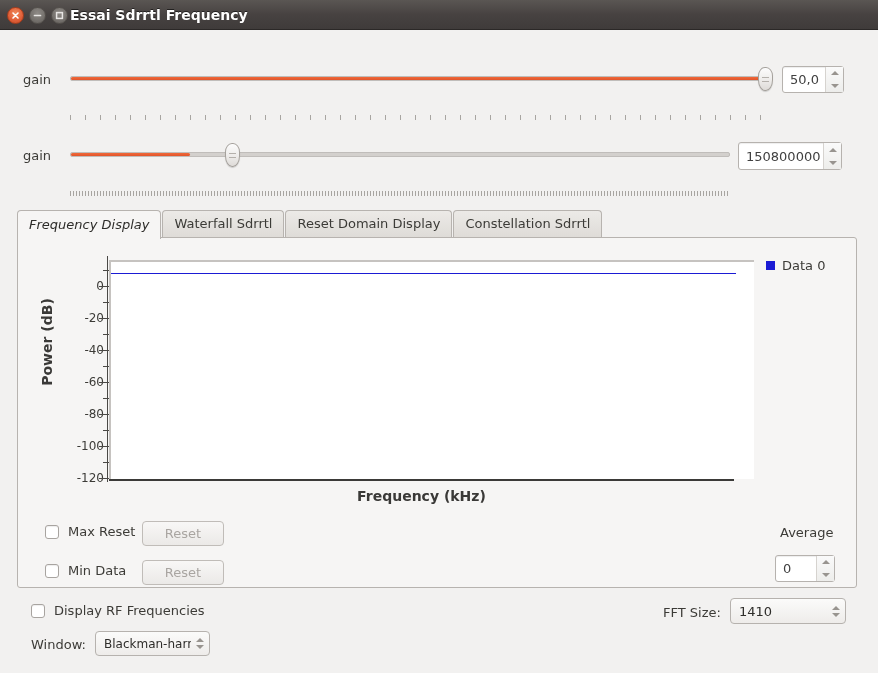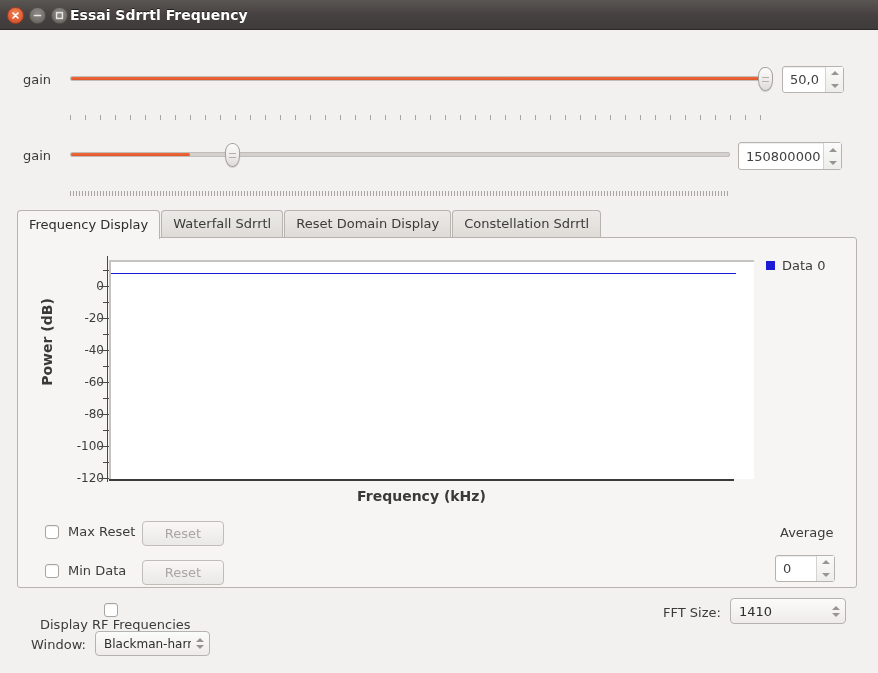--- a/index.html
+++ b/index.html
@@ -135,20 +135,21 @@
     border-radius: 4px 4px 0 0;
     margin-right: 1px;
     box-sizing: border-box;
     white-space: nowrap;
   }
   .tab.active {
     background: #f6f5f4;
     color: #2e2d2a;
     height: 29px; line-height: 28px;
     z-index: 3;
+    font-style: italic;
   }
   .tabframe {
     position: absolute; left: 17px; top: 207px;
     width: 840px; height: 351px;
     background: #f6f5f4;
     border: 1px solid #b7b3af;
     border-radius: 0 3px 3px 3px;
     box-sizing: border-box;
   }
 
@@ -647,21 +648,21 @@
     <div class="plain-label" style="left:762px; top:287px;">Average</div>
     <div class="spin" style="left:757px; top:317px; width:60px; height:27px;">
       <div class="val">0</div>
       <div class="arrows">
         <div class="arrow-up"></div>
         <div class="arrow-dn"></div>
       </div>
     </div>
   </div>
 
-  <div class="chk-row" style="left:31px; top:573px;flex-direction:column;">
+  <div class="chk-row" style="left:31px; top:573px;">
     <div class="chkbox"></div>
     <div class="chk-label">Display RF Frequencies</div>
   </div>
 
   <div class="plain-label" style="left:663px; top:575px;">FFT Size:</div>
   <div class="combo" style="left:730px; top:568px; width:116px; height:26px;">
     <div class="cval">1410</div>
     <div class="carrows">
       <div class="arrow-up"></div>
       <div class="arrow-dn"></div>

